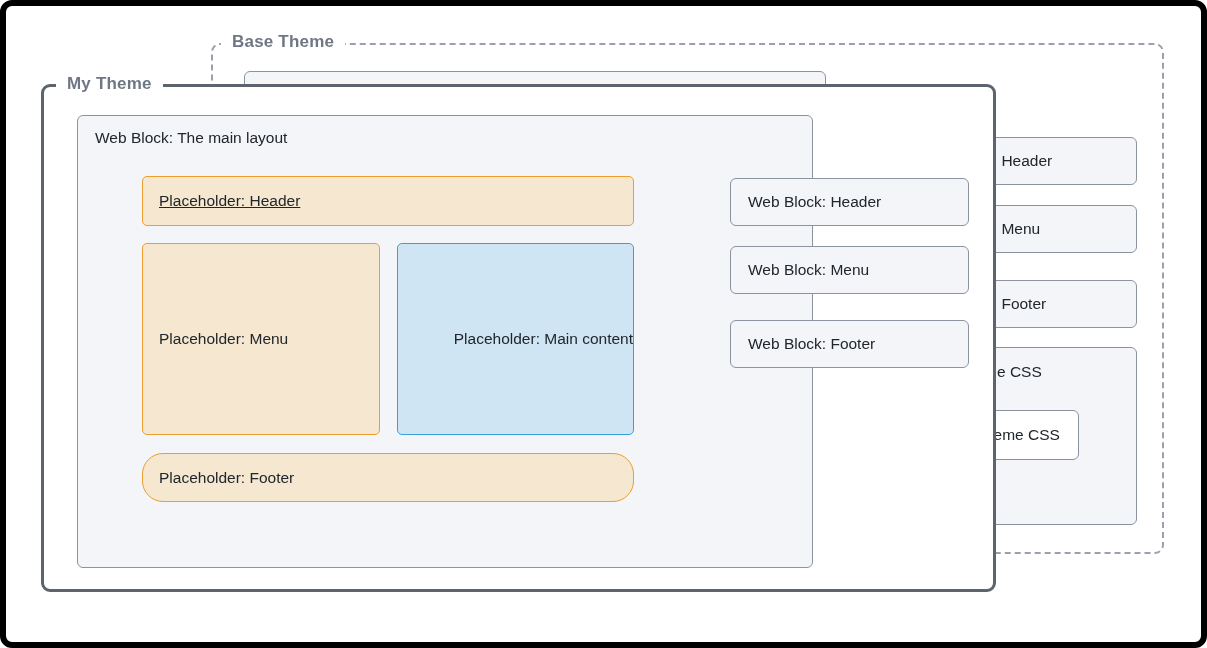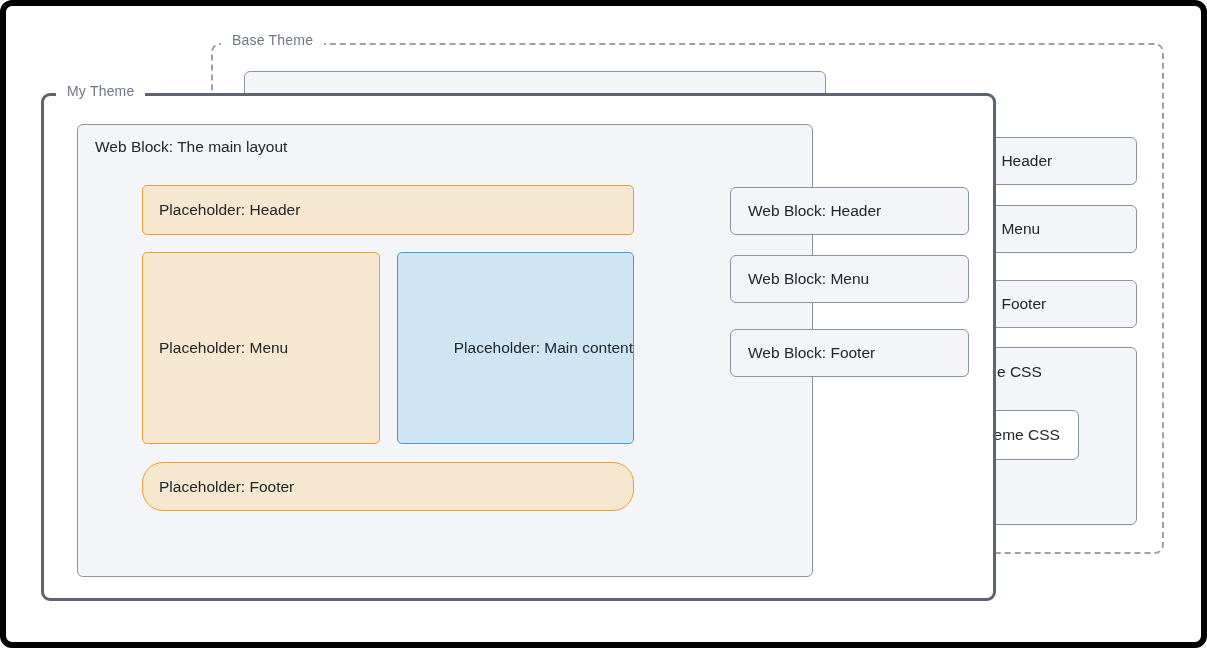--- a/index.html
+++ b/index.html
@@ -22,33 +22,33 @@
     border-radius: 9px;
     background: #ffffff;
   }
   .card.base {
     left: 205px; top: 37px;
     width: 953px; height: 511px;
     border: 2px dashed #9aa1ac;
     z-index: 1;
   }
   .card.mine {
-    left: 35px; top: 87px;
+    left: 35px; top: 78px;
     width: 955px; height: 508px;
     border: 3px solid #5d646e;
     z-index: 2;
   }
   .card-label {
     position: absolute;
     top: -13px;
     left: 8px;
     background: #ffffff;
     padding: 0 11px;
-    font-size: 14px;
-    font-weight: normal;
+    font-size: 17px;
+    font-weight: bold;
     color: #6f7784;
     letter-spacing: 0.2px;
     white-space: nowrap;
   }
   
   .block {
     position: absolute;
     background: #f3f5f9;
     border: 1px solid #8b93a1;
     border-radius: 6px;
@@ -141,21 +141,21 @@
       </div>
     </div>
   </div>
 
   <div class="card mine">
     <div class="card-label" style="left:12px;">My Theme</div>
 
     <div class="block layout-block" style="left:33px; top:28px; width:736px; height:453px;">
       <div class="layout-title">Web Block: The main layout</div>
 
-      <div class="ph" style="left:64px; top:60px; width:492px; height:50px;">
+      <div class="ph" style="left:64px; top:60px; width:492px; height:50px;text-decoration:underline;">
         <span>Placeholder: Header</span>
       </div>
 
       <div class="ph" style="left:64px; top:127px; width:238px; height:192px;">
         <span>Placeholder: Menu</span>
       </div>
 
       <div class="ph content" style="left:319px; top:127px; width:237px; height:192px;">
         <span>Placeholder: Main content</span>
       </div>

